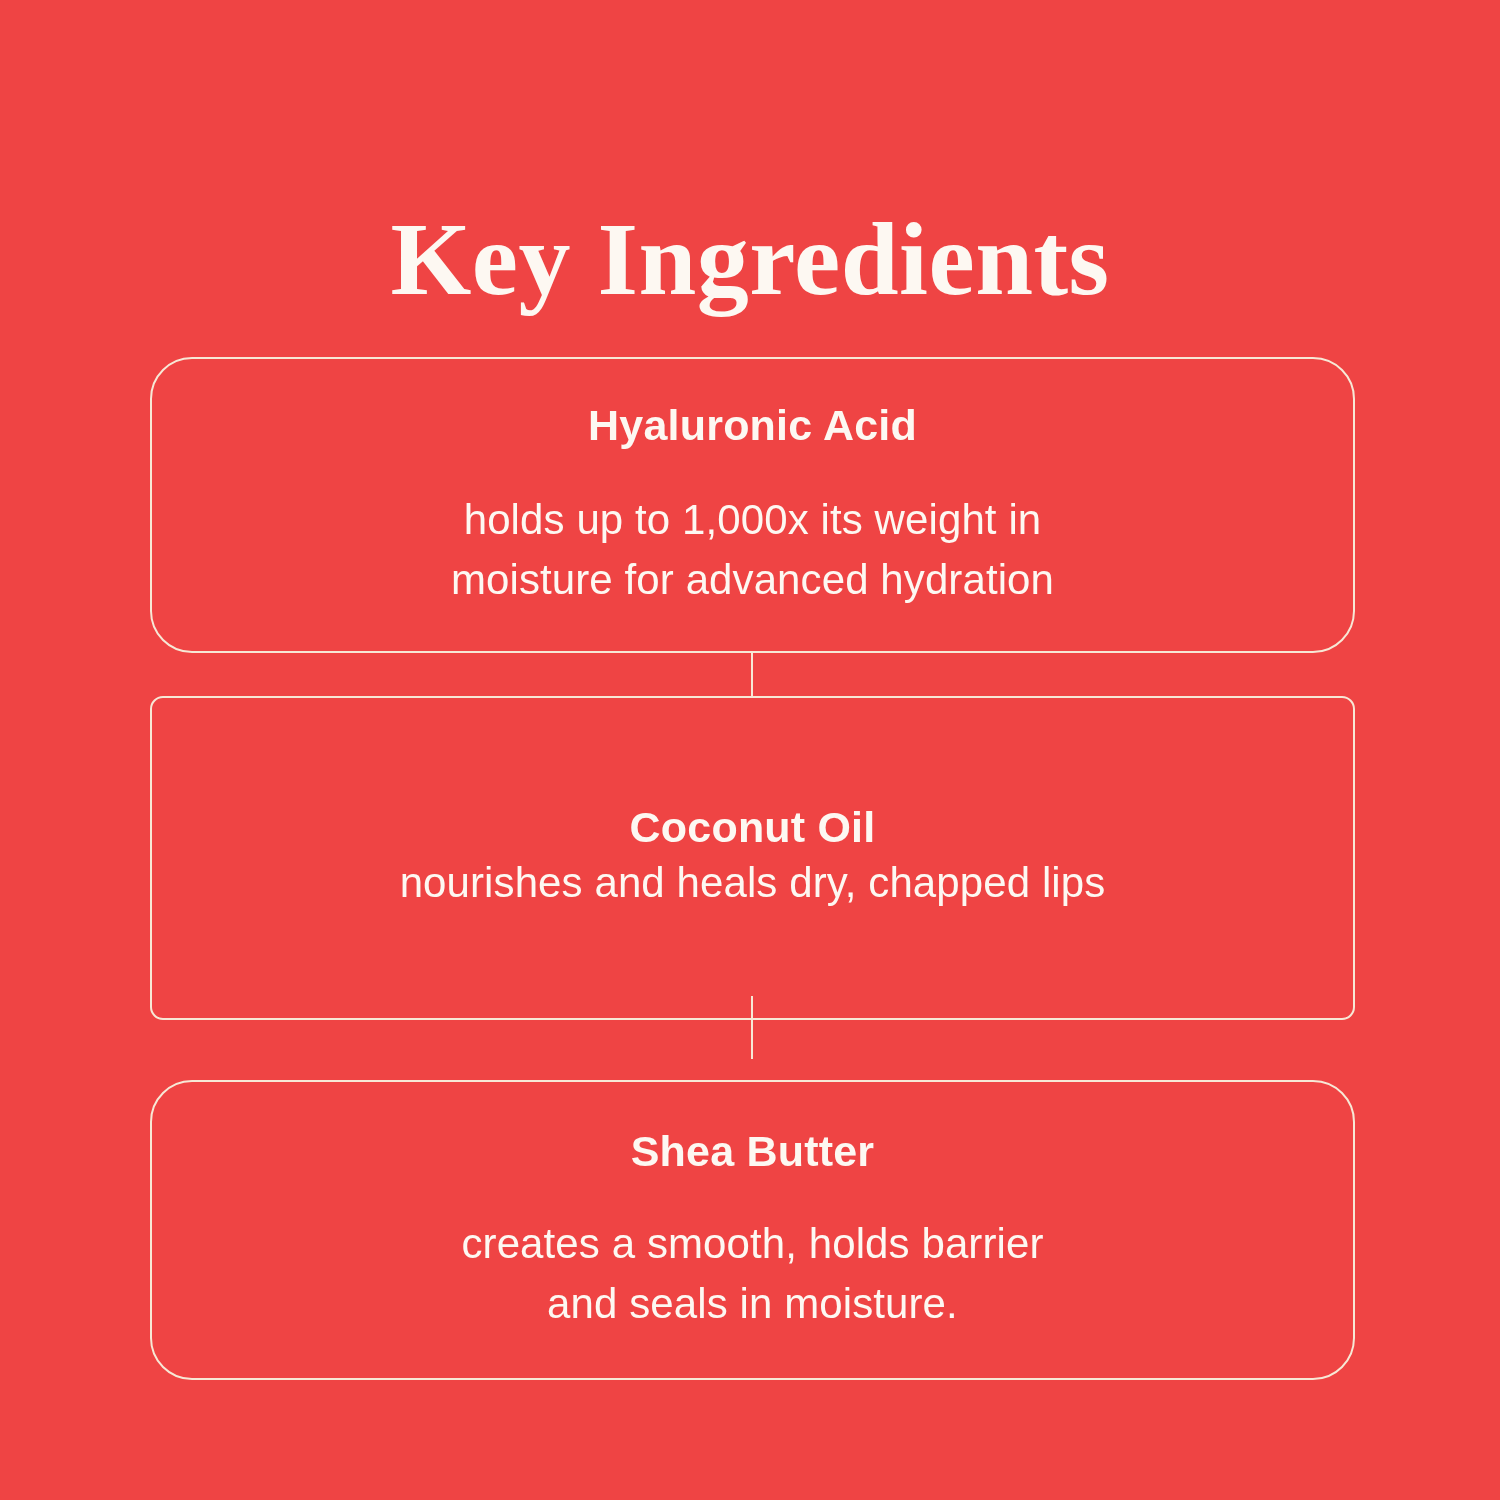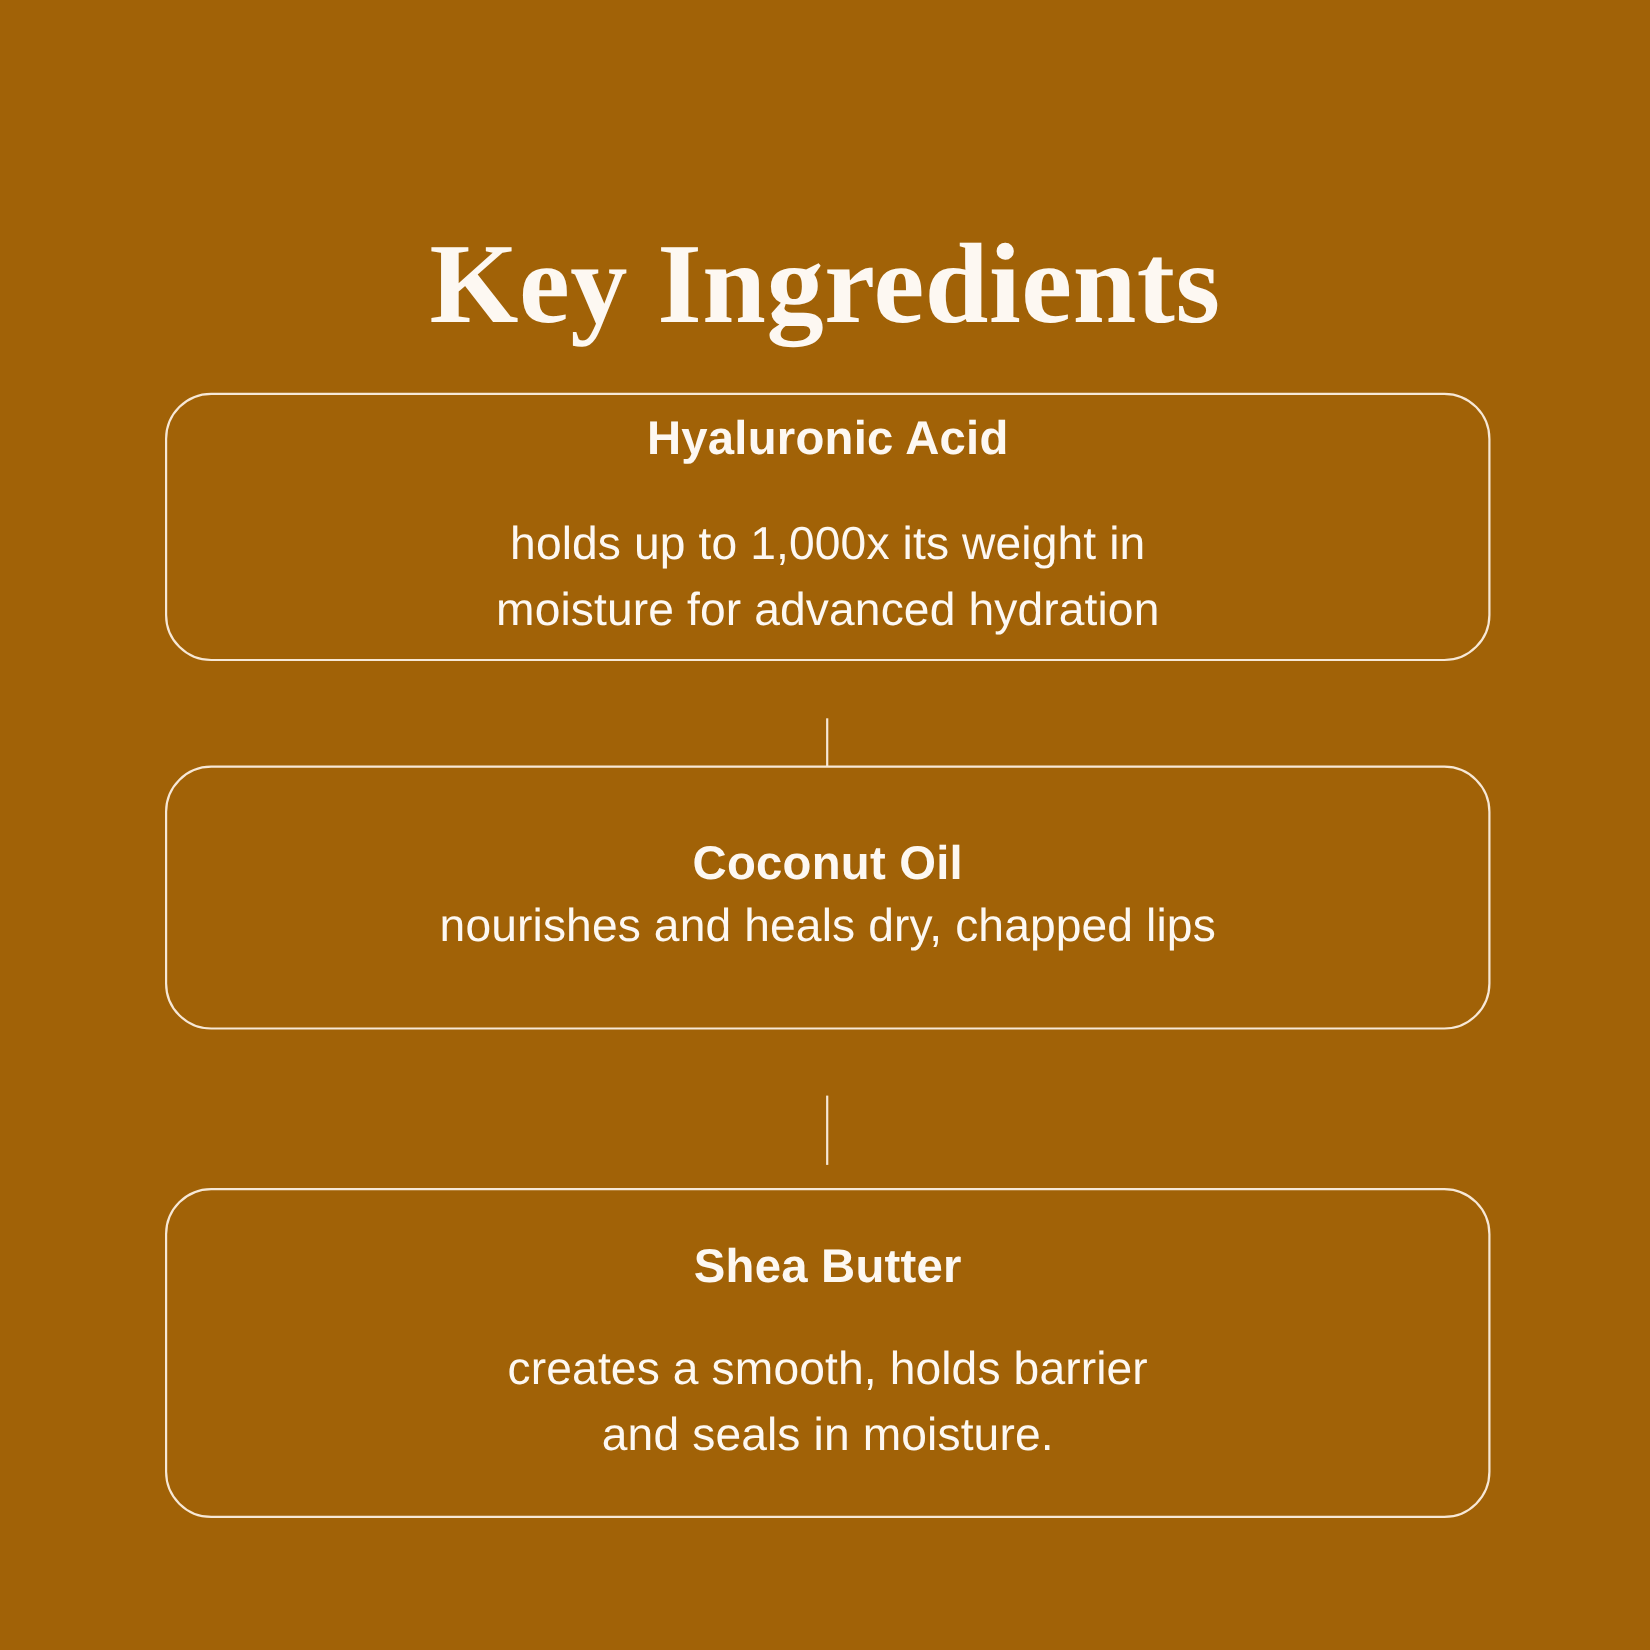--- a/index.html
+++ b/index.html
@@ -12,21 +12,21 @@
     height: 1500px;
     background: #E58551;
     font-family: "Liberation Sans", sans-serif;
     overflow: hidden;
   }
 
   #infographic {
     position: relative;
     width: 1500px;
     height: 1500px;
-    background: #a16207;
+    background: #ef4444;
     box-sizing: border-box;
   }
 
   
   .page-title {
     position: absolute;
     left: 0;
     top: 137px;
     width: 1500px;
     text-align: center;
@@ -47,22 +47,22 @@
     box-sizing: border-box;
     border: 2px solid #F7E8D6;
     border-radius: 42px;
     display: flex;
     flex-direction: column;
     align-items: center;
     justify-content: center;
     text-align: center;
   }
 
-  #card-0 { top: 357px;  height: 244px; }
-  #card-1 { top: 696px;  height: 240px; }
+  #card-0 { top: 357px;  height: 296px; }
+  #card-1 { top: 696px;  height: 324px; border-radius: 13px; }
   #card-2 { top: 1080px; height: 300px; }
 
   .card-title {
     font-family: "Liberation Sans", sans-serif;
     font-weight: 700;
     font-size: 43px;
     line-height: 1.15;
     letter-spacing: 0.2px;
     color: #FDF8F2;
     margin: 0;

